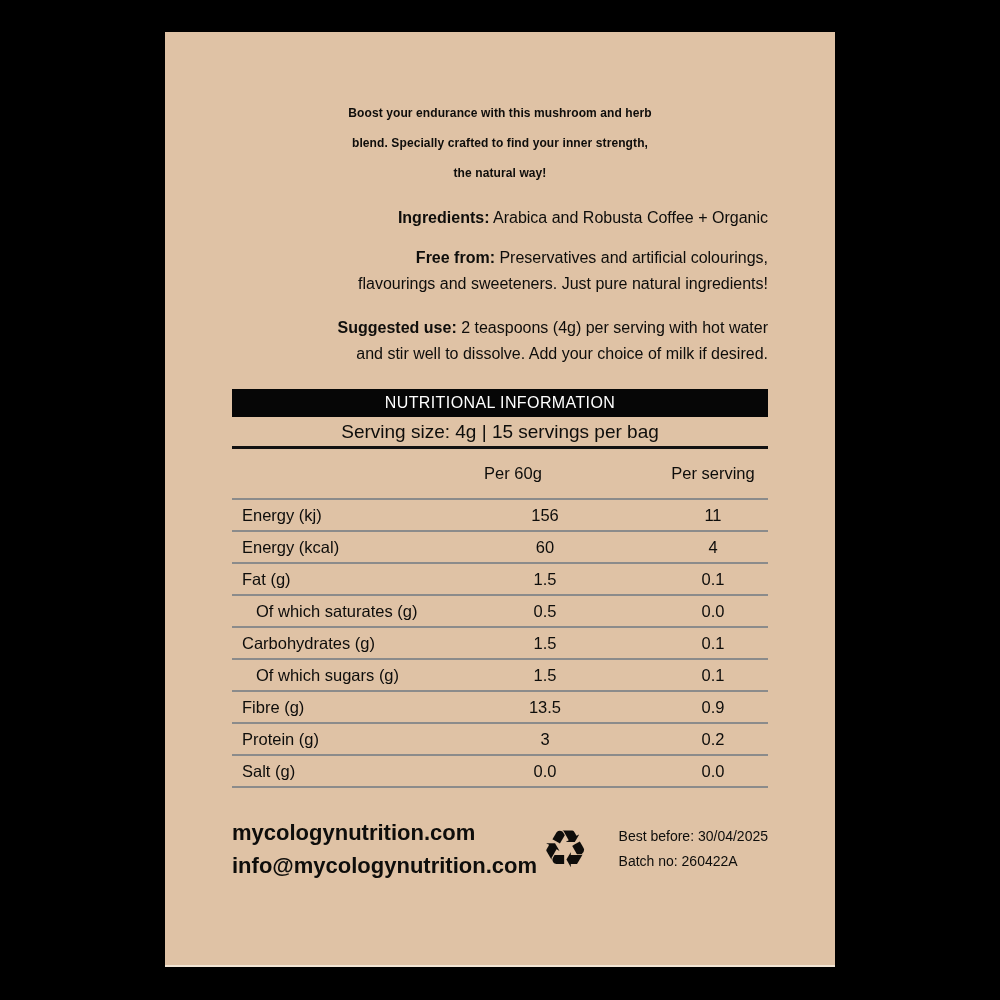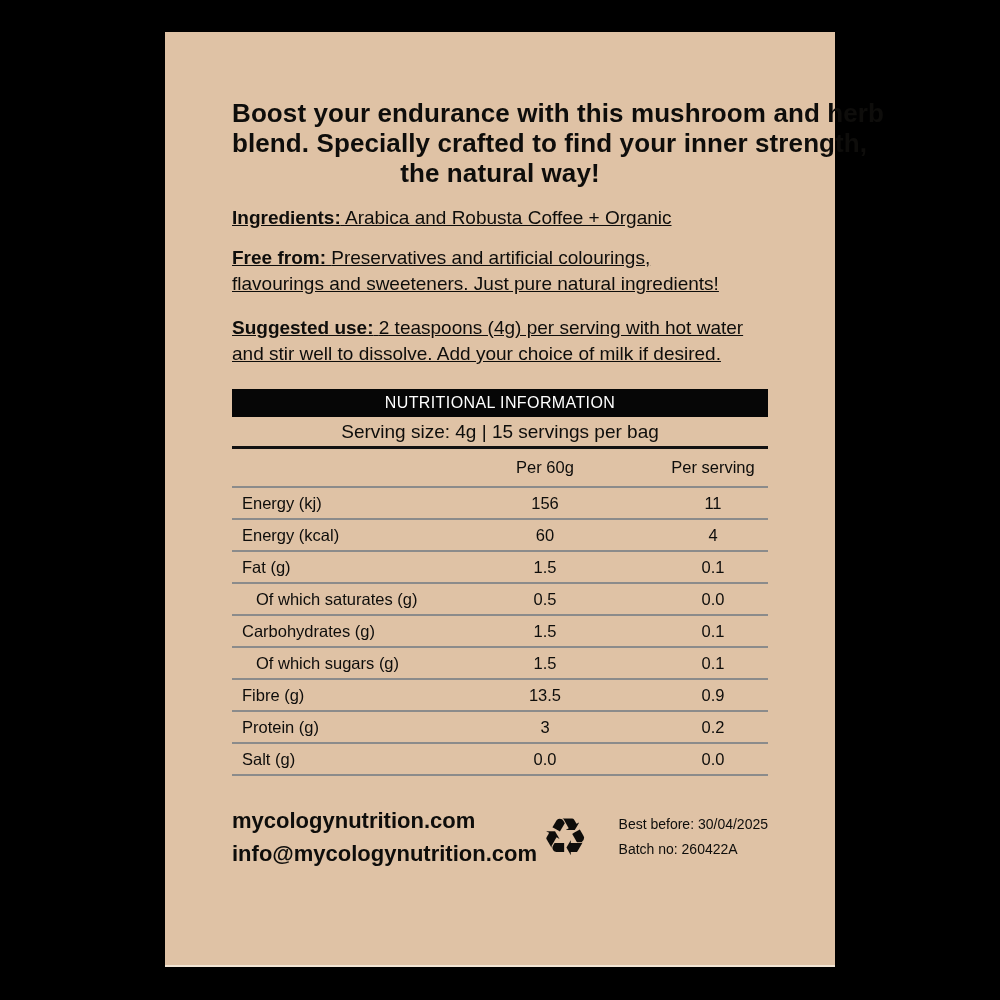--- a/index.html
+++ b/index.html
@@ -20,47 +20,47 @@
     color:var(--ink);
   }
   .label-panel{
     position:absolute;left:165px;top:32px;width:670px;height:935px;
     background:var(--panel-bg);
     border-bottom:2px solid var(--bottom-edge);
     padding:0 67px;
   }
   .tagline{
     padding-top:66px;
-    font-weight:bold;font-size:26px;line-height:30px;
+    font-weight:bold;font-size:12px;line-height:30px;
     text-align:center;letter-spacing:.1px;white-space:nowrap;
   }
   .pline{display:block;}
   .para{
-    text-align:left;font-size:19px;line-height:26px;white-space:nowrap;text-decoration:underline;
+    text-align:right;font-size:16px;line-height:26px;white-space:nowrap;
   }
   .para-ingredients{margin-top:17px;}
   .para-freefrom{margin-top:14px;}
   .para-suggested{margin-top:18px;}
   .nutrition{margin-top:22px;}
   .nutrition-titlebar{
     height:28px;background:var(--bar-bg);color:var(--bar-text);
     display:flex;align-items:center;justify-content:center;
     font-size:16px;letter-spacing:.4px;text-align:right;
   }
   .serving-row{
     height:32px;display:flex;align-items:center;justify-content:center;
     font-size:19px;border-bottom:3px solid var(--rule-black);
   }
   .trow{
     display:grid;grid-template-columns:1fr 150px 148px;
     align-items:center;height:32px;
     border-bottom:2px solid var(--rule-gray);
     font-size:16.5px;
   }
-  .trow.thead-row{height:39px;border-bottom-width:2px;}
+  .trow.thead-row{height:51px;border-bottom-width:2px;gap:32px;}
   .tcell.lbl{padding-left:10px;text-align:left;}
   .tcell.lbl.sub{padding-left:24px;}
   .tcell.c{text-align:center;}
   .tcell.c3{padding-left:38px;}
   .footer{
     margin-top:28px;display:flex;align-items:center;
   }
   .footer-contact{flex:1;font-weight:bold;font-size:22px;line-height:33px;}
   .recycle{
     font-family:"DejaVu Sans",sans-serif;

